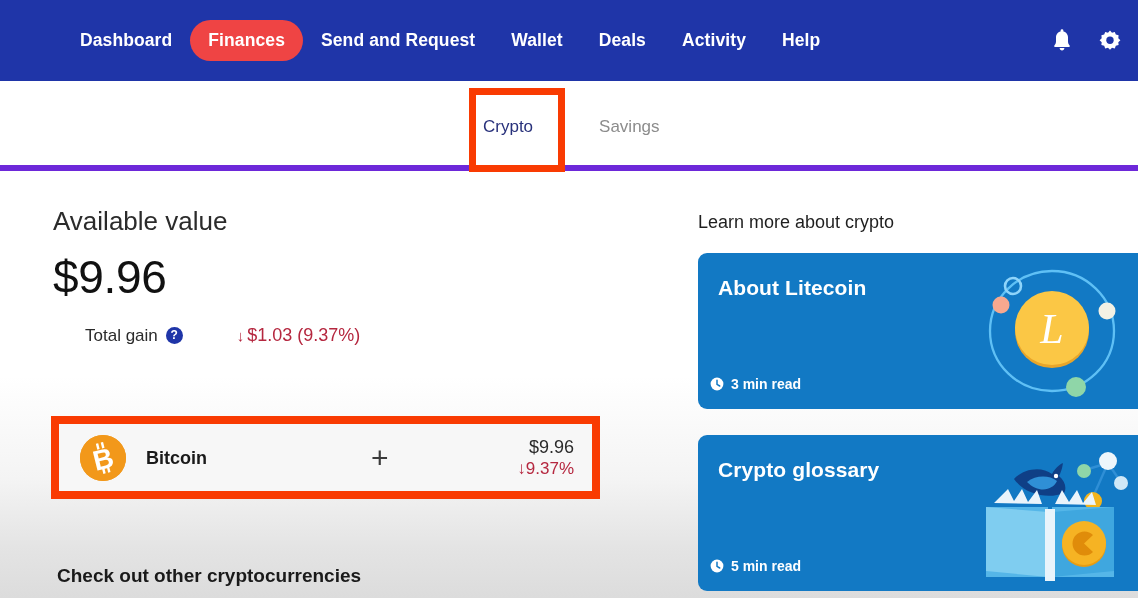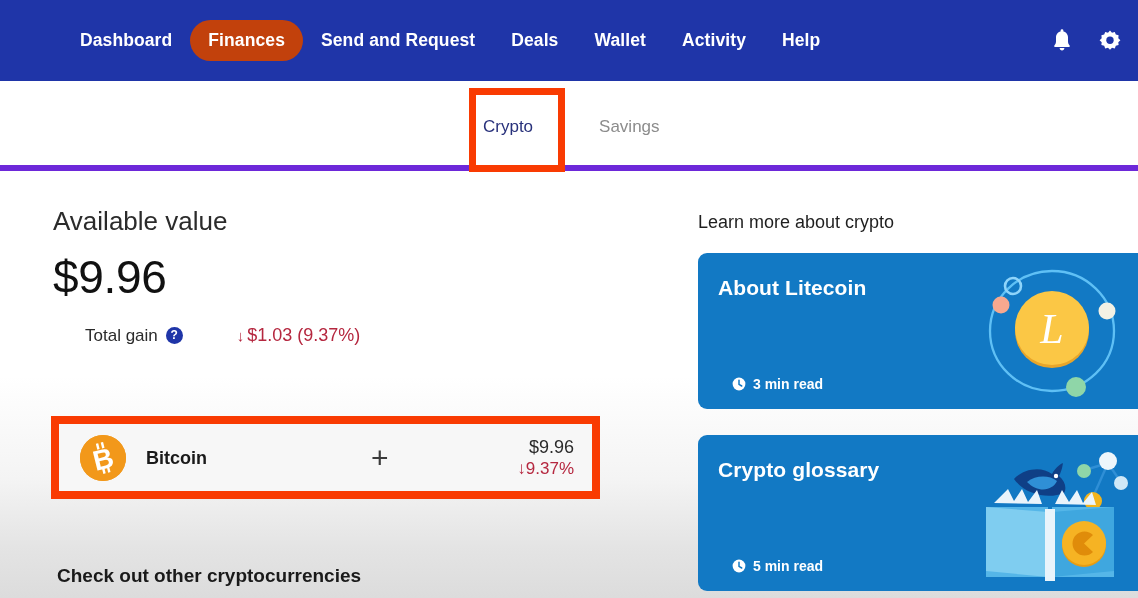--- a/index.html
+++ b/index.html
@@ -40,21 +40,21 @@
     font-size: 17.5px;
     font-weight: bold;
     letter-spacing: .1px;
     padding: 12px 18px;
     border-radius: 26px;
     white-space: nowrap;
     cursor: pointer;
     line-height: 1;
   }
   .nav-item.active {
-    background: #c2410c;
+    background: #ef4444;
   }
   .nav-right {
     position: absolute;
     right: 16px;
     top: 0;
     height: 81px;
     display: flex;
     align-items: center;
     gap: 24px;
   }
@@ -286,21 +286,21 @@
     top: 24px;
     font-size: 21px;
     font-weight: bold;
     color: #ffffff;
     letter-spacing: .1px;
     line-height: 1;
     z-index: 3;
   }
   .card-read {
     position: absolute;
-    left: 34px;
+    left: 12px;
     bottom: 18px;
     display: flex;
     align-items: center;
     gap: 7px;
     z-index: 3;
   }
   .clock-ico { width: 14px; height: 14px; display: block; }
   .read-txt {
     font-size: 14px;
     font-weight: bold;
@@ -320,22 +320,22 @@
 </head>
 <body>
 
 <div id="app">
 
   <div class="topnav">
     <div class="nav-items">
       <div class="nav-item">Dashboard</div>
       <div class="nav-item active">Finances</div>
       <div class="nav-item">Send and Request</div>
+      <div class="nav-item">Wallet</div>
       <div class="nav-item">Deals</div>
-      <div class="nav-item">Wallet</div>
       <div class="nav-item">Activity</div>
       <div class="nav-item">Help</div>
     </div>
 
     <div class="nav-right">
       <div class="nav-icon">
         <svg width="22" height="24" viewBox="0 0 22 24">
           <path d="M11 2.2c-3.4 0-6 2.7-6 6v4.4c0 1.5-.6 2.9-1.6 4-.5.5-.2 1.4.6 1.4h14c.8 0 1.1-.9.6-1.4-1-1.1-1.6-2.5-1.6-4V8.2c0-3.3-2.6-6-6-6z" fill="#ffffff"></path>
           <rect x="9.6" y="0.3" width="2.8" height="2.8" rx="1.4" fill="#ffffff"></rect>
           <path d="M8.6 19.1h4.8c0 1.3-1.1 2.4-2.4 2.4s-2.4-1.1-2.4-2.4z" fill="#ffffff"></path>

